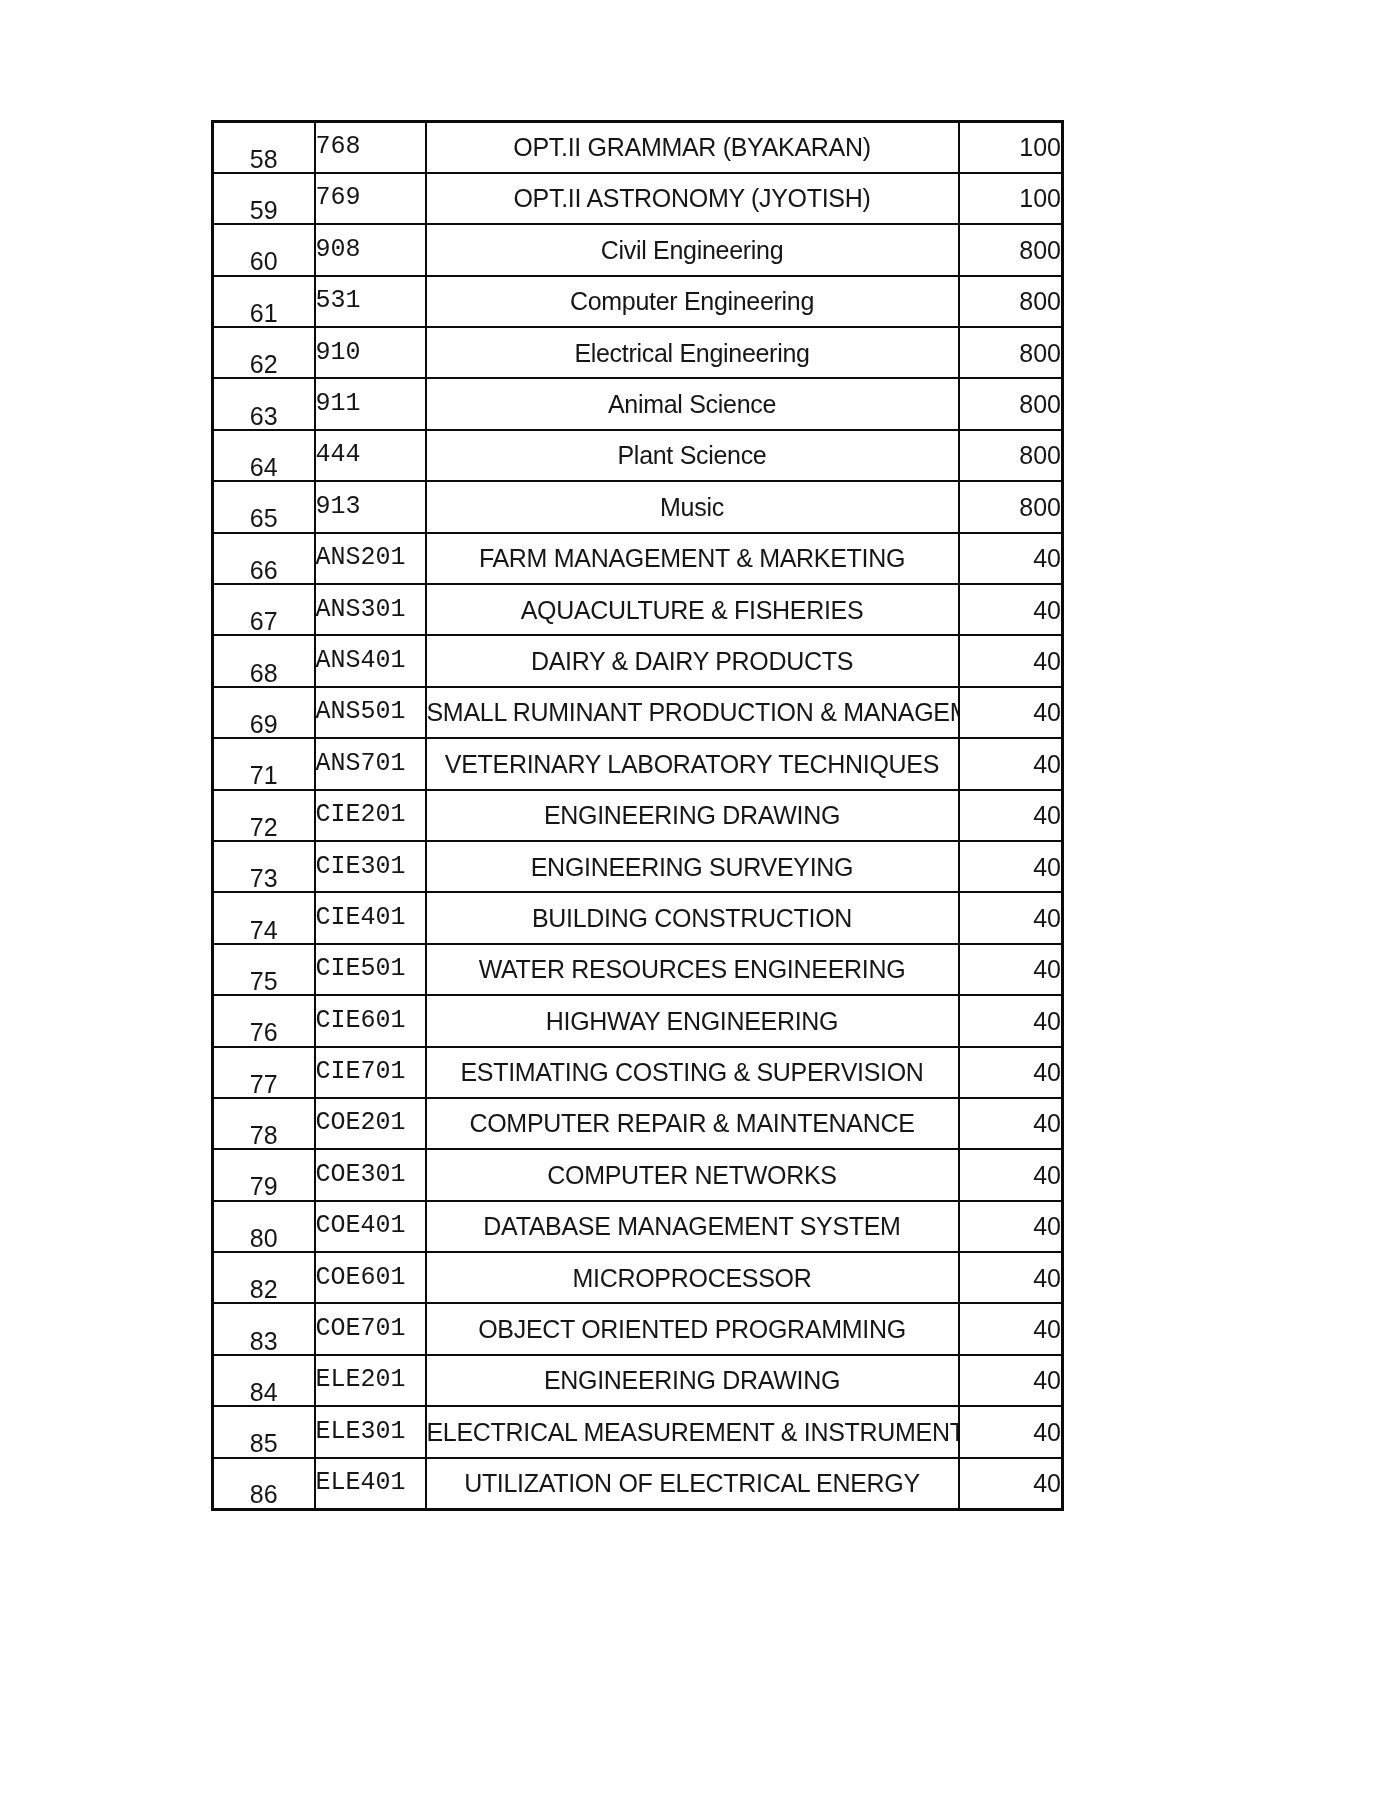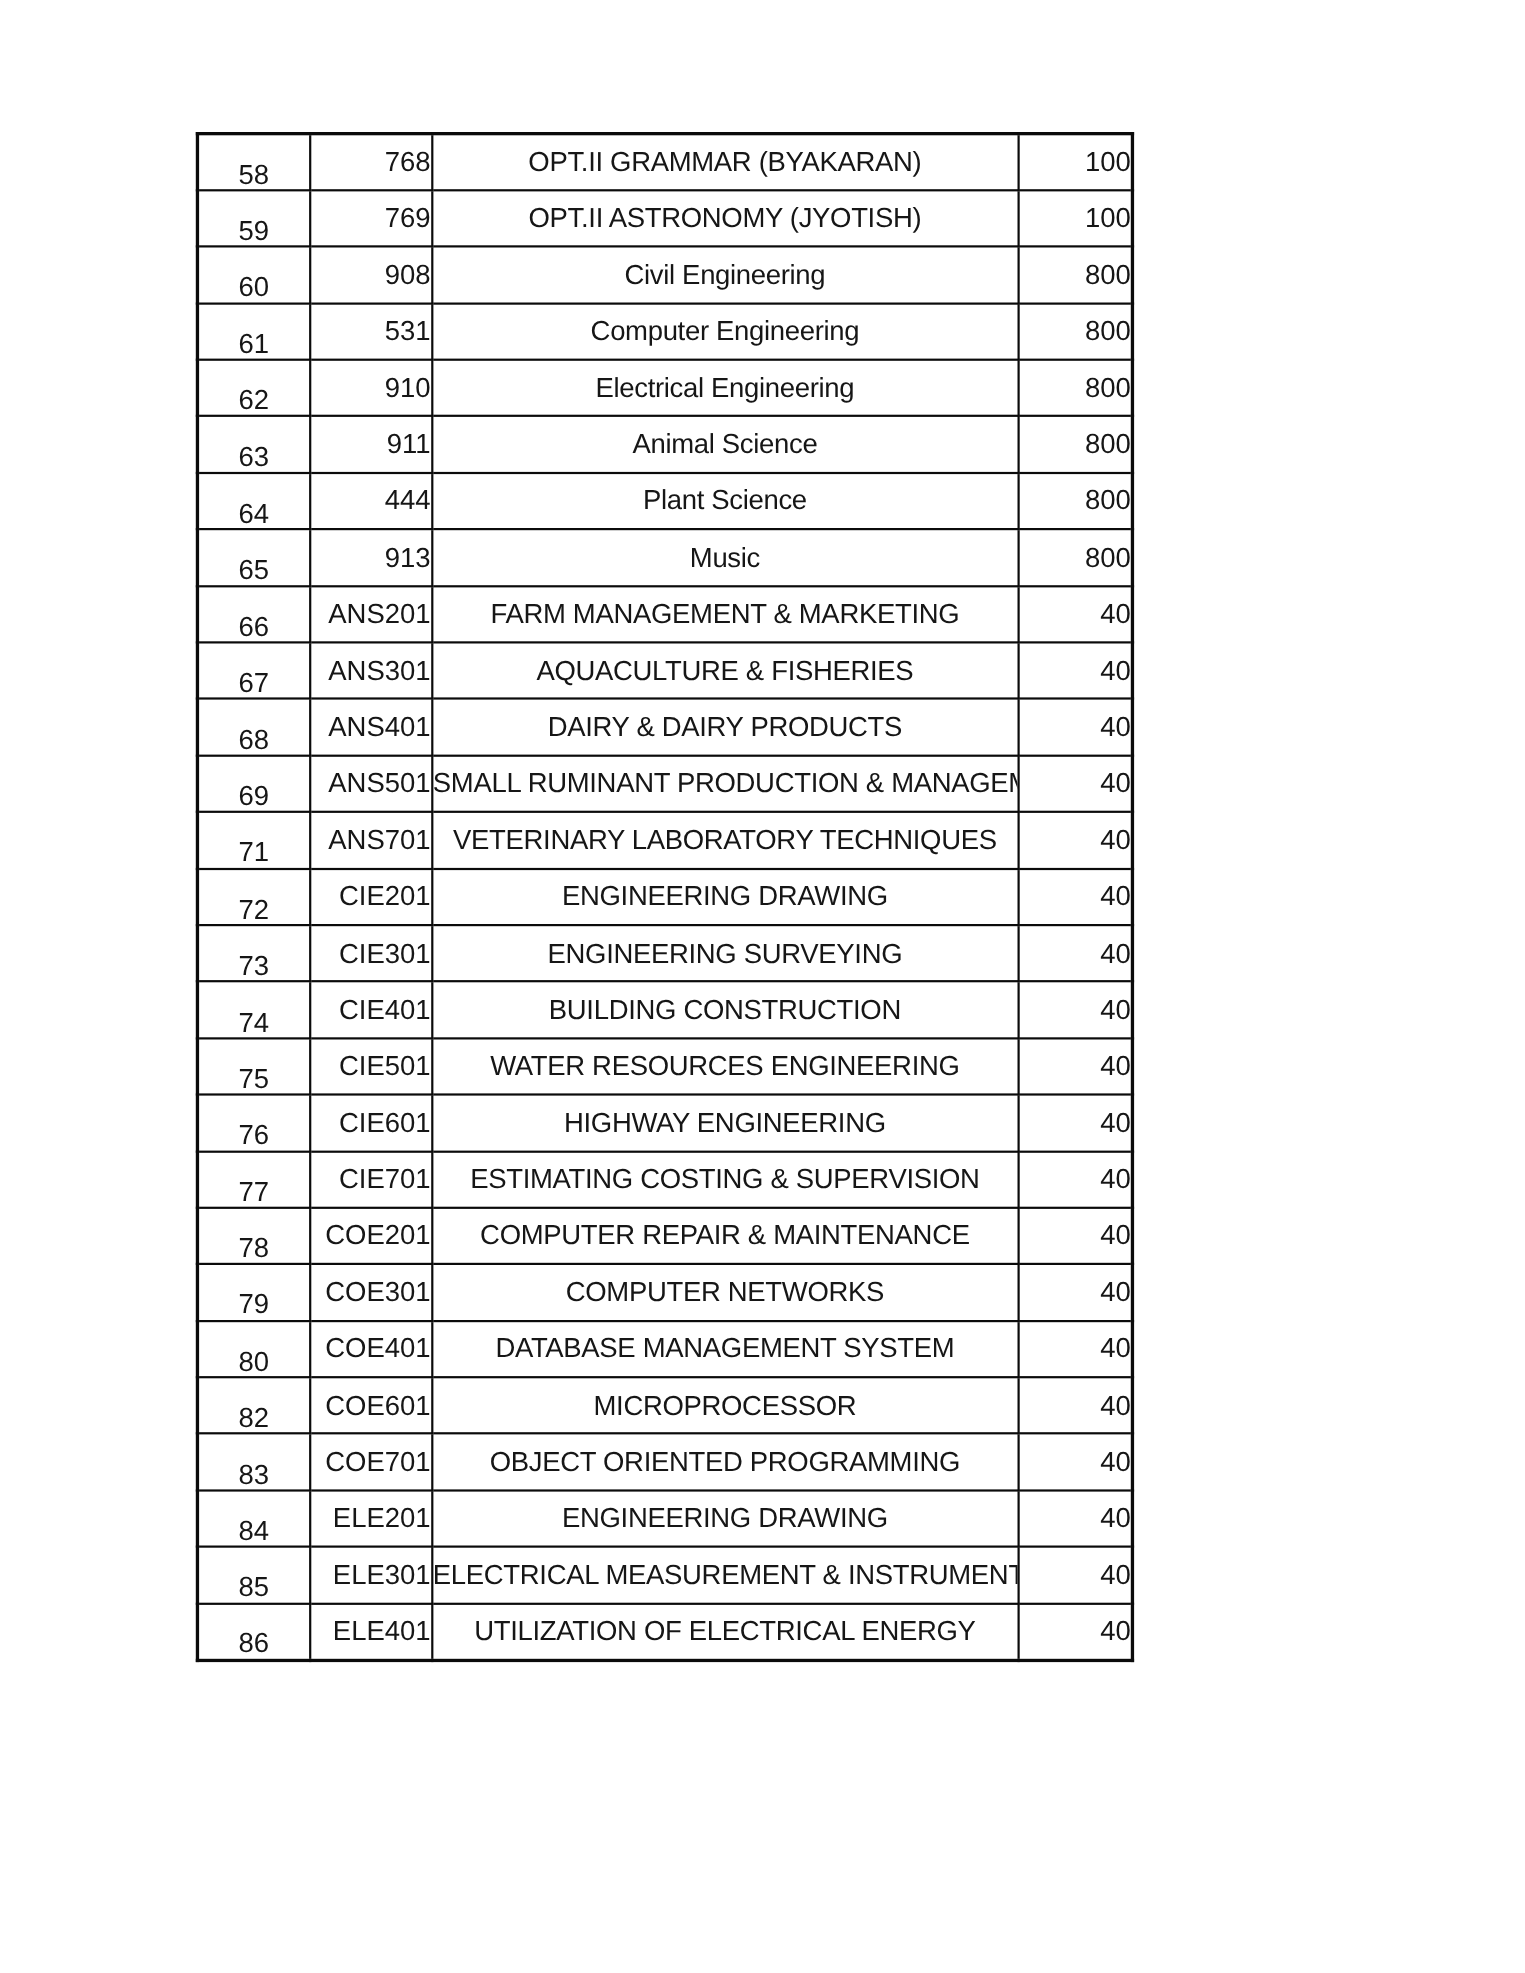--- a/index.html
+++ b/index.html
@@ -7,20 +7,21 @@
     padding: 0;
     background: #ffffff;
   }
   .page {
     position: relative;
     width: 1143px;
     height: 1794px;
     background: #ffffff;
     font-family: "Liberation Sans", sans-serif;
     color: #161616;
+    margin-left: 33px;
   }
   table.subjects {
     position: absolute;
     left: 178px;
     top: 120px;
     width: 850px;
     border-collapse: collapse;
     table-layout: fixed;
     border: 3px solid #0b0b0b;
   }
@@ -34,23 +35,24 @@
   }
   table.subjects tr {
     height: 51.4px;
   }
   td.c-sn {
     text-align: center;
     vertical-align: bottom;
     padding-bottom: 4px;
   }
   td.c-code {
-    text-align: right;
+    text-align: left;
     vertical-align: middle;
     padding-top: 2px;
+    font-family: Liberation Mono, monospace;
   }
   td.c-subject {
     text-align: center;
     vertical-align: middle;
     padding-left: 3px;
     padding-top: 2px;
     letter-spacing: -0.3px;
   }
   td.c-marks {
     text-align: right;

